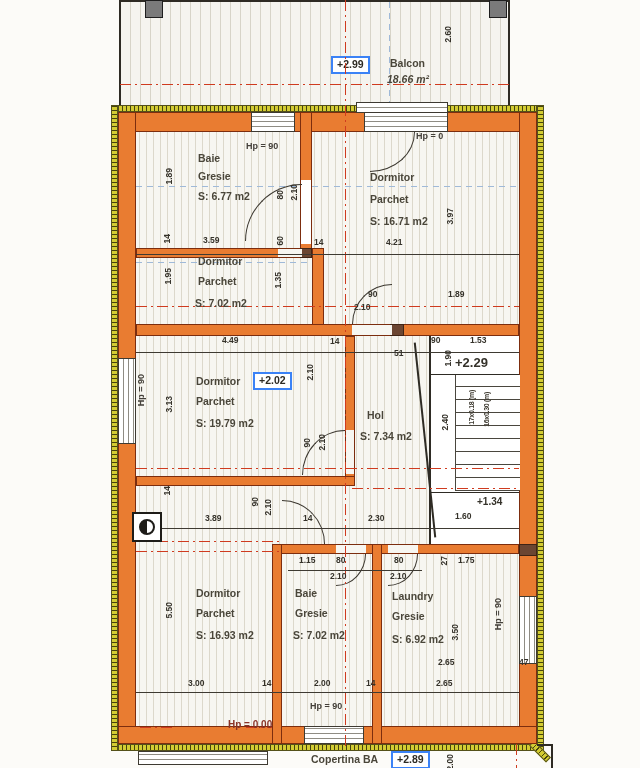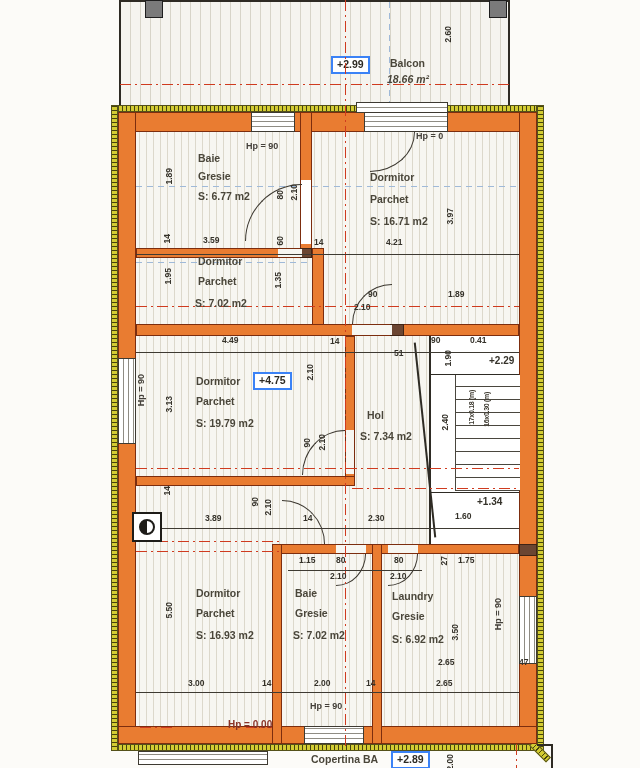--- a/index.html
+++ b/index.html
@@ -153,21 +153,21 @@
   <span class="t lbl" style="left:370px;top:194px;">Parchet</span>
   <span class="t lbl" style="left:370px;top:216px;">S: 16.71 m2</span>
 
   <span class="t lbl" style="left:198px;top:256px;">Dormitor</span>
   <span class="t lbl" style="left:198px;top:276px;">Parchet</span>
   <span class="t lbl" style="left:195px;top:298px;">S: 7.02 m2</span>
 
   <span class="t lbl" style="left:196px;top:376px;">Dormitor</span>
   <span class="t lbl" style="left:196px;top:396px;">Parchet</span>
   <span class="t lbl" style="left:196px;top:418px;">S: 19.79 m2</span>
-  <div class="lvlbox" style="left:253px;top:372px;">+4.75</div>
+  <div class="lvlbox" style="left:253px;top:372px;">+2.02</div>
 
   <span class="t lbl" style="left:367px;top:410px;">Hol</span>
   <span class="t lbl" style="left:360px;top:431px;">S: 7.34 m2</span>
 
   <span class="t lbl" style="left:196px;top:588px;">Dormitor</span>
   <span class="t lbl" style="left:196px;top:608px;">Parchet</span>
   <span class="t lbl" style="left:196px;top:630px;">S: 16.93 m2</span>
 
   <span class="t lbl" style="left:295px;top:588px;">Baie</span>
   <span class="t lbl" style="left:295px;top:608px;">Gresie</span>
@@ -190,31 +190,31 @@
   <span class="t dim rot" style="left:274px;top:272px;">1.35</span>
   <span class="t dim" style="left:448px;top:290px;">1.89</span>
   <span class="t dim" style="left:368px;top:290px;">90</span>
   <span class="t dim" style="left:354px;top:303px;">2.10</span>
 
   <span class="t dim" style="left:222px;top:336px;">4.49</span>
   <span class="t dim" style="left:330px;top:337px;">14</span>
   <span class="t dim" style="left:374px;top:336px;"></span>
   <span class="t dim" style="left:370px;top:349px;padding-left:24px;">51</span>
   <span class="t dim" style="left:431px;top:336px;">90</span>
-  <span class="t dim" style="left:470px;top:336px;">0.41</span>
+  <span class="t dim" style="left:470px;top:336px;">1.53</span>
 
   <span class="t hp rot" style="left:137px;top:374px;">Hp = 90</span>
   <span class="t dim rot" style="left:165px;top:396px;">3.13</span>
   <span class="t dim rot" style="left:306px;top:364px;">2.10</span>
   <span class="t dim rot" style="left:303px;top:438px;">90</span>
   <span class="t dim rot" style="left:318px;top:434px;">2.10</span>
   <span class="t dim rot" style="left:163px;top:486px;">14</span>
 
   <span class="t dim rot" style="left:444px;top:350px;">1.90</span>
-  <span class="t dim" style="left:489px;top:356px;font-size:10px;">+2.29</span>
+  <span class="t dim" style="left:455px;top:356px;font-size:13px;">+2.29</span>
   <span class="t dim rot" style="left:441px;top:414px;">2.40</span>
   <span class="t small rot" style="left:468px;top:390px;">17x0.18 (m)</span>
   <span class="t small rot" style="left:483px;top:392px;">16x0.30 (m)</span>
   <span class="t dim" style="left:477px;top:497px;font-size:10px;">+1.34</span>
   <span class="t dim" style="left:455px;top:512px;">1.60</span>
 
   <span class="t dim" style="left:205px;top:514px;">3.89</span>
   <span class="t dim rot" style="left:251px;top:497px;">90</span>
   <span class="t dim rot" style="left:264px;top:499px;">2.10</span>
   <span class="t dim" style="left:303px;top:514px;">14</span>

